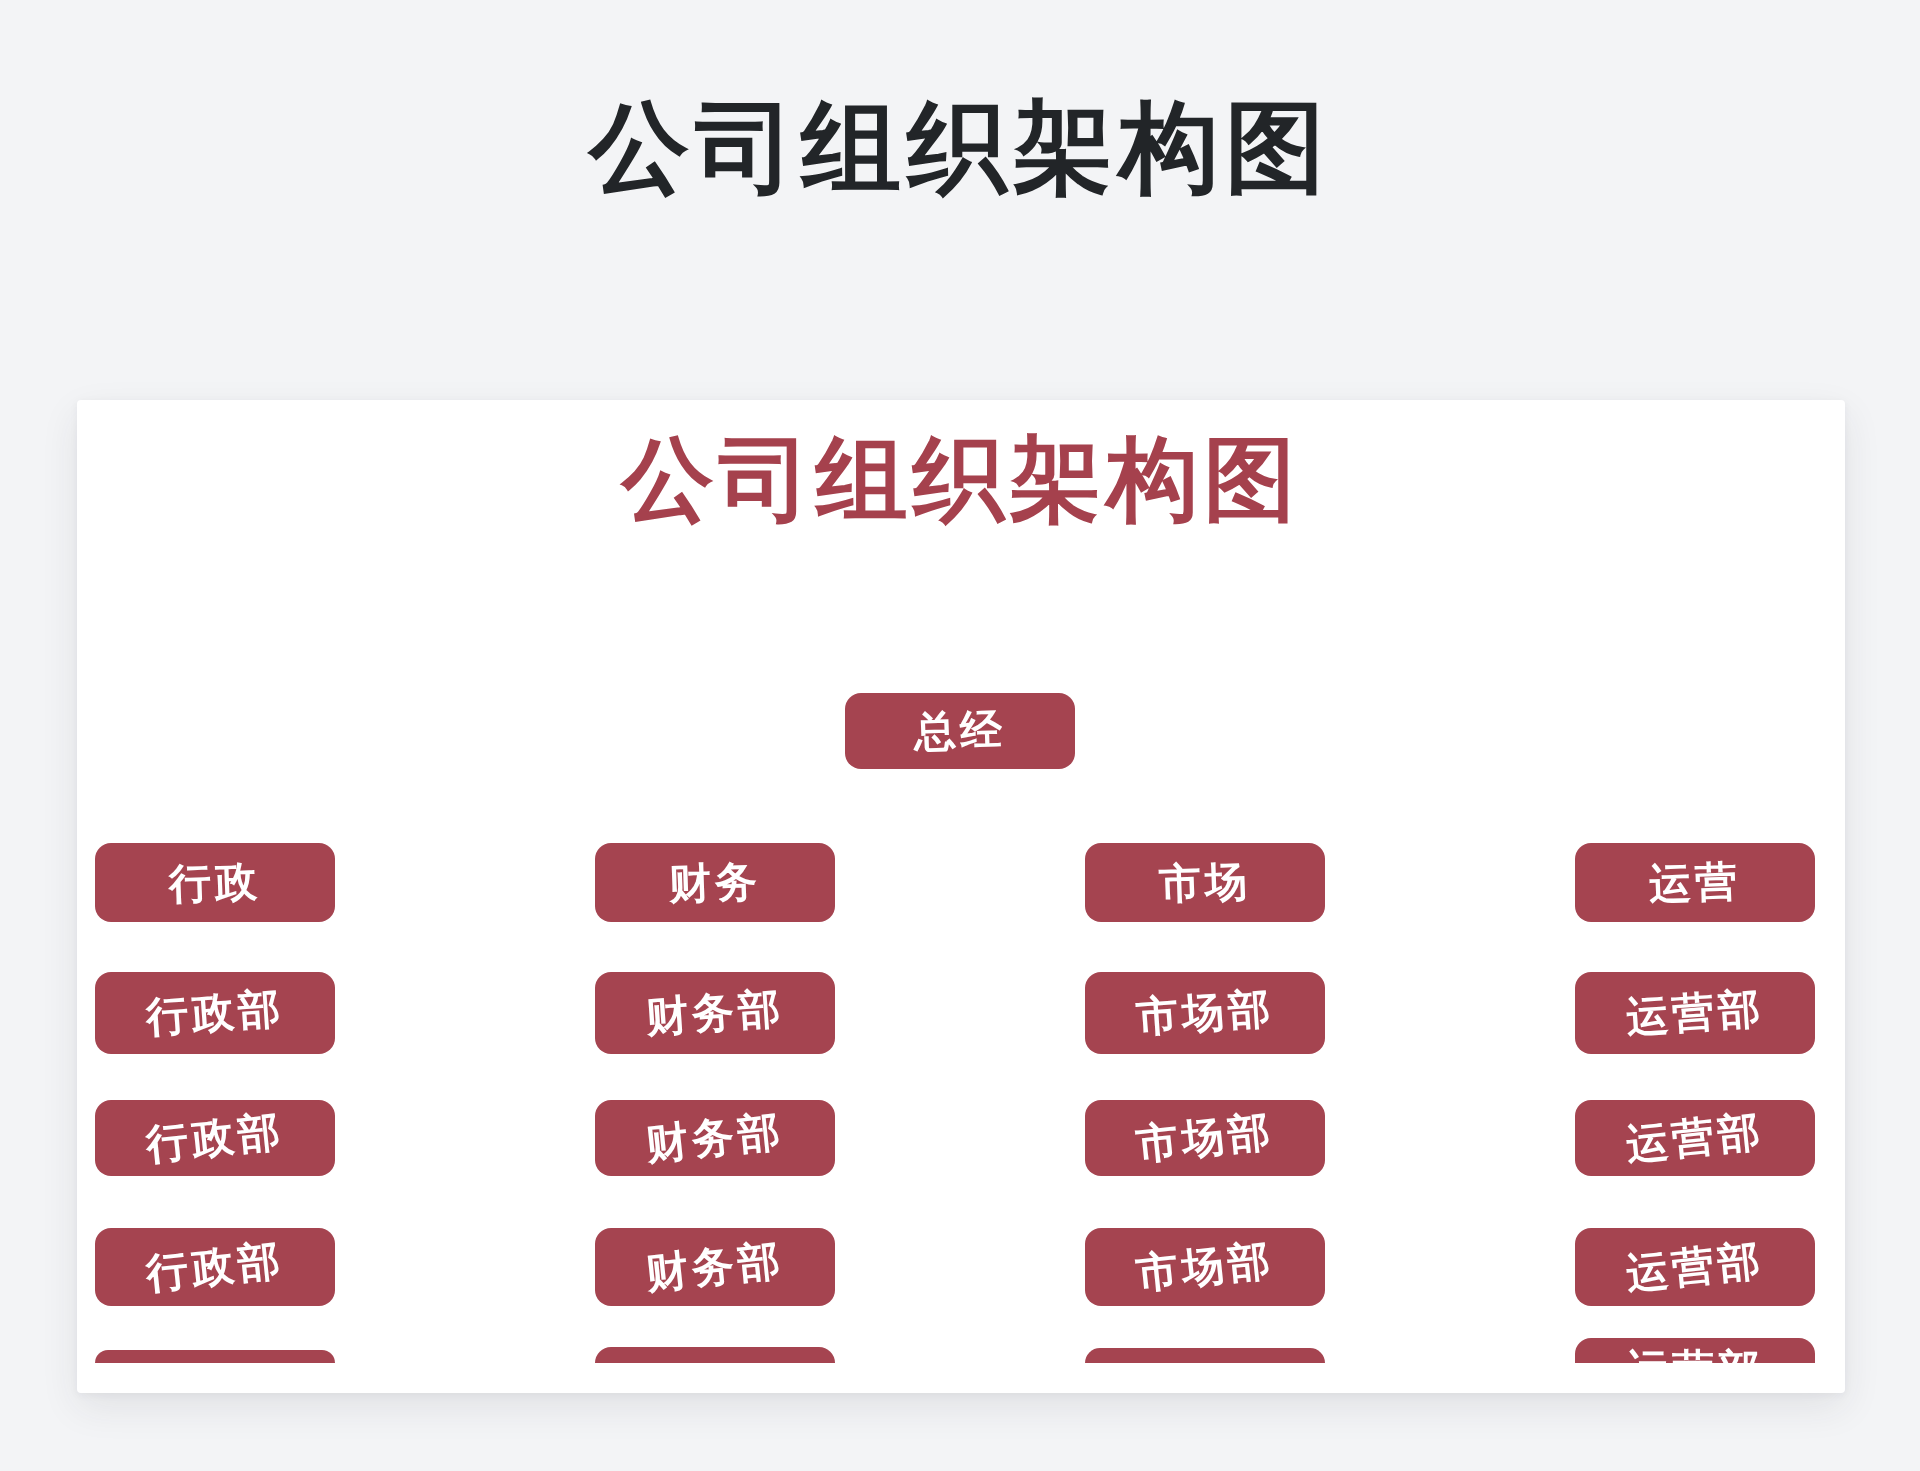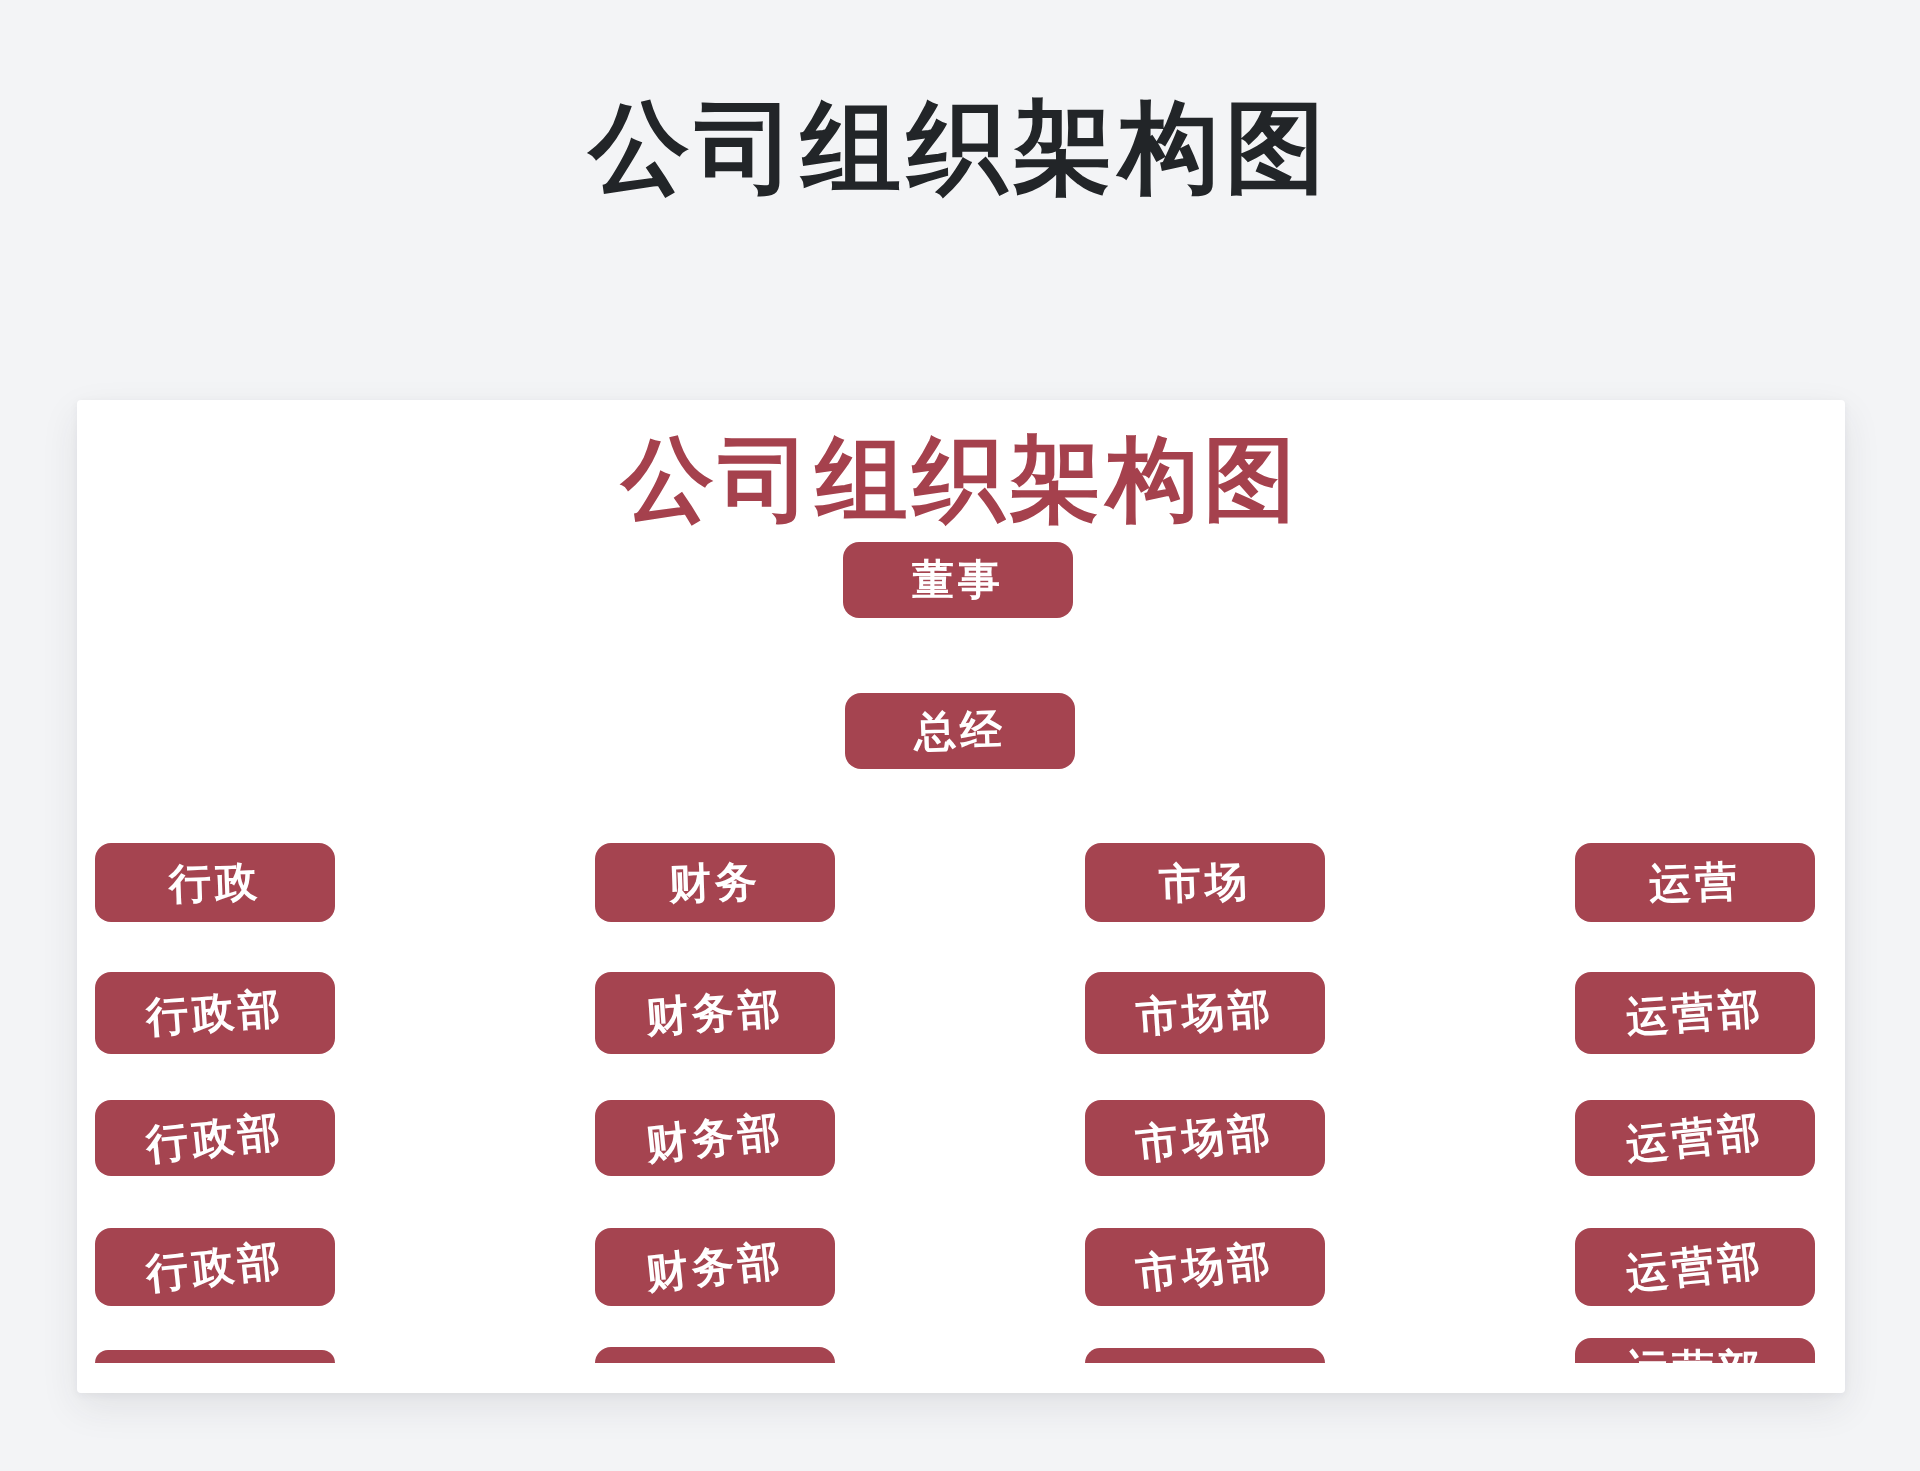--- a/index.html
+++ b/index.html
@@ -82,23 +82,20 @@
 
 <div id="page">
 
   <div class="page-title">公司组织架构图</div>
 
 
   <div class="card">
 
     <div class="chart-title">公司组织架构图</div>
 
-    <div class="obox n-root">
-      <span>董事</span>
-    </div>
 
     <div class="obox n-manager tilt1">
       <span>总经</span>
     </div>
 
     <div class="obox colbox c0 r1 tilt1">
         <span>行政</span>
       </div>
     <div class="obox colbox c1 r1 tilt1">
         <span>财务</span>

